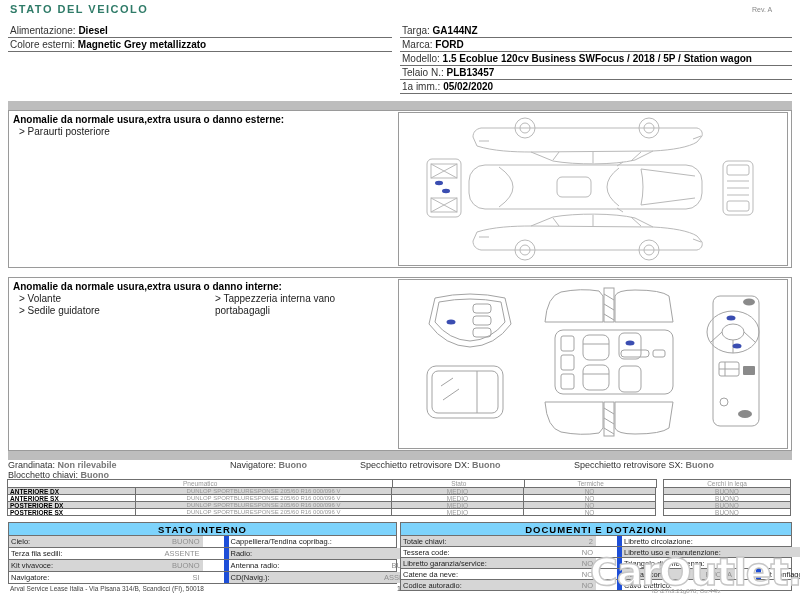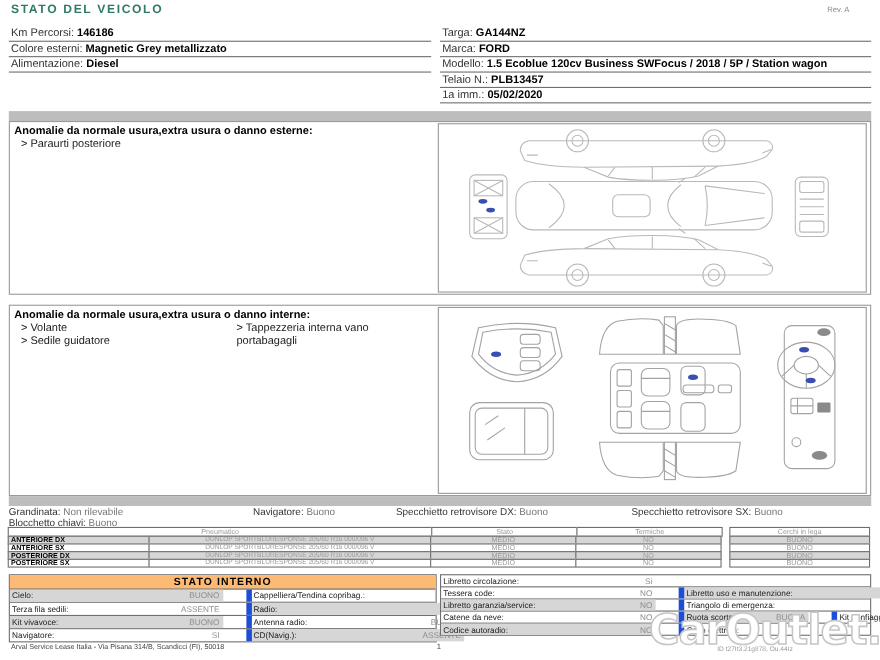--- a/index.html
+++ b/index.html
@@ -29,42 +29,42 @@
   .cols .c2{width:175px;}
   .cols .itm{padding-left:0;}
   .diagbox{position:absolute;border:1px solid #9a9a9a;background:#fff;z-index:2;}
   #diag-ext{left:398px;top:112px;width:388px;height:152px;}
   #diag-int{left:398px;top:279px;width:388px;height:168px;}
   
   .statusline{position:absolute;left:8px;width:784px;height:10px;font-size:9px;line-height:10px;}
   #status1{top:460px;} #status2{top:470px;}
   .statusline span.item{position:absolute;white-space:nowrap;}
   .statusline .lab{color:#333;text-align:center;}
-  .statusline .val{color:#777;}
+  .statusline .val{color:#777;font-weight:bold;}
   .s0{left:0;} .s1{left:222px;} .s2{left:352px;} .s3{left:566px;}
   
   .ttab{position:absolute;top:480px;z-index:1;}
   #tyres{left:8px;width:649px;}
   #cerchi{left:664px;width:127px;}
   .trow{display:flex;margin-top:-1px;}
   .tcell{border:1px solid #6f6f6f;margin-left:-1px;box-sizing:border-box;
          overflow:hidden;white-space:nowrap;background:#fff;}
   .thead{height:9px;font-size:6.5px;line-height:8px;color:#9a9a9a;text-align:center;}
   .tdata{height:8px;font-size:6.5px;line-height:7px;}
   .cpos{width:129px;font-weight:700;color:#000;padding-left:2px;}
   .ctyre{width:257px;text-align:center;color:#999;font-size:6px;}
   .cstato{width:133px;text-align:center;color:#999;}
   .cterm{width:133px;text-align:center;color:#999;}
   .cfull{width:387px;} .ccer{width:128px;text-align:center;color:#999;}
   .shr .tcell{background:#d6d6d6;}
   
   .kvtab{position:absolute;top:522px;border:1px solid #6f6f6f;background:#fff;z-index:1;}
   #stato-interno{left:8px;width:387px;}
   #documenti{left:400px;width:390px;}
-  .tbar{height:12px;background:#fdba74;border-bottom:1px solid #6f6f6f;font-size:9.5px;
+  .tbar{height:12px;background:#7dd3fc;border-bottom:1px solid #6f6f6f;font-size:9.5px;
         font-weight:700;text-align:center;line-height:13px;letter-spacing:1px;color:#000;}
   .krow{display:flex;border-bottom:1px solid #6f6f6f;}
   .krow:last-child{border-bottom:none;}
   #stato-interno .krow{height:11px;}
   #documenti .krow{height:10px;}
   .pair{display:flex;flex:1;min-width:0;}
   .pair + .pair{border-left:5px solid #1d4ed8;margin-left:21px;}
   .half{flex:0 0 50%;gap:33px;}
   .pl{flex:1;min-width:0;padding:1px 2px 0;font-size:7.5px;color:#222;
       white-space:nowrap;overflow:hidden;}
@@ -85,30 +85,26 @@
 </head>
 <body>
 
 <div class="page">
 
   <div class="doc-title">STATO DEL VEICOLO</div>
   <div class="rev">Rev. A</div>
 
   <div class="info-block info-left">
     <div class="irow">
-      <span class="lab">Km Percorsi:</span>
-      <span class="val">146186</span>
+      <span class="lab">Alimentazione:</span>
+      <span class="val">Diesel</span>
     </div>
     <div class="irow">
       <span class="lab">Colore esterni:</span>
       <span class="val">Magnetic Grey metallizzato</span>
-    </div>
-    <div class="irow">
-      <span class="lab">Alimentazione:</span>
-      <span class="val">Diesel</span>
     </div>
   </div>
 
   <div class="info-block info-right">
     <div class="irow">
       <span class="lab">Targa:</span>
       <span class="val">GA144NZ</span>
     </div>
     <div class="irow">
       <span class="lab">Marca:</span>
@@ -352,21 +348,26 @@
           <div class="pv">SI</div>
         </div>
       <div class="pair half sh">
           <div class="pl">CD(Navig.):</div>
           <div class="pv">ASSENTE</div>
         </div>
     </div>
   </div>
 
   <div class="kvtab" id="documenti">
-    <div class="krow">
+    <div class="tbar">DOCUMENTI E DOTAZIONI</div>
+    <div class="krow">
+      <div class="pair half sh">
+          <div class="pl">Totale chiavi:</div>
+          <div class="pv narrow">2</div>
+        </div>
       <div class="pair half">
           <div class="pl">Libretto circolazione:</div>
           <div class="pv narrow">Si</div>
         </div>
     </div>
     <div class="krow">
       <div class="pair half">
           <div class="pl">Tessera code:</div>
           <div class="pv narrow">NO</div>
         </div>

